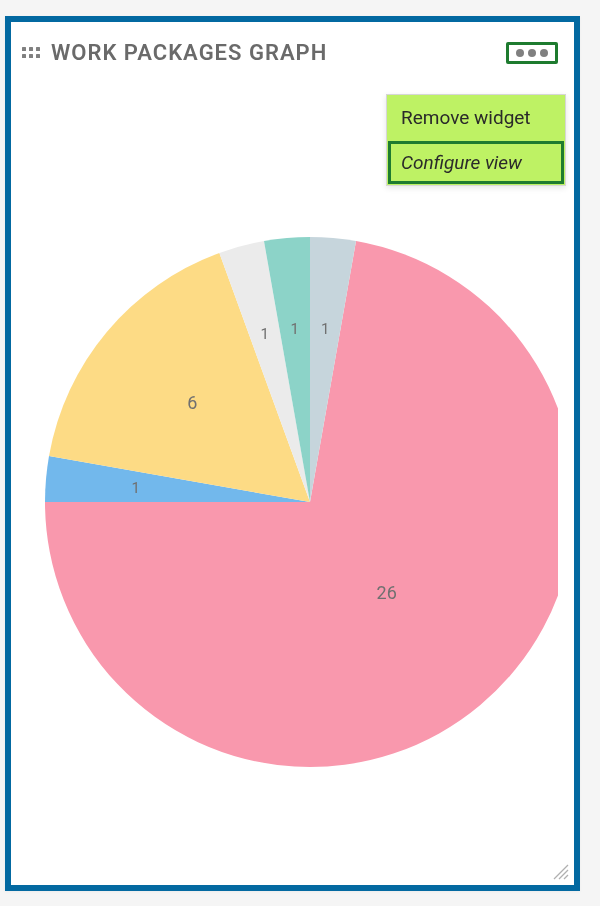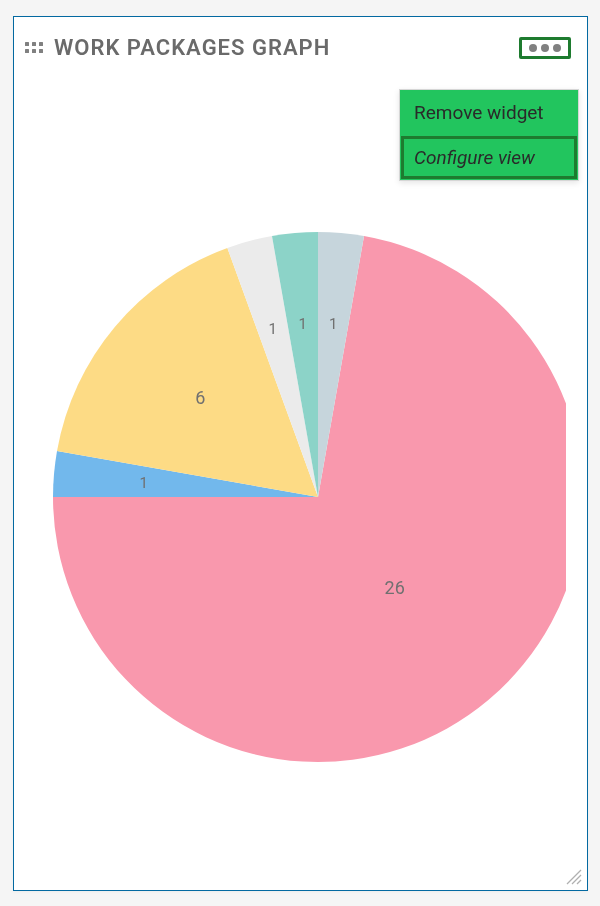--- a/index.html
+++ b/index.html
@@ -1,23 +1,23 @@
 <!DOCTYPE html>
 <html><head>
   <meta charset="utf-8">
   <style>
     * { box-sizing: border-box; margin: 0; padding: 0; }
     body { font-family: -apple-system, BlinkMacSystemFont, "Segoe UI", Roboto, sans-serif; background: #f5f5f5; }
     .page { width: 600px; height: 906px; position: relative; }
     .widget {
       position: absolute;
-      left: 13px; top: 16px;
+      left: 5px; top: 16px;
       width: 575px; height: 875px;
       background: #fff;
-      border: 1px solid #0369a1;
+      border: 6px solid #0369a1;
       box-shadow: 0 1px 3px rgba(0,0,0,0.04);
     }
     .widget-header {
       display: flex;
       align-items: center;
       padding: 18px 16px 10px 10px;
     }
     .drag-handle {
       width: 20px;
       display: flex;
@@ -49,21 +49,21 @@
       gap: 4px;
     }
     .kebab span {
       width: 8px; height: 8px;
       background: #808080;
       border-radius: 50%;
     }
     .dropdown {
       position: absolute;
       top: 72px; right: 8px;
-      background: #22c55e;
+      background: #bef264;
       border: 1px solid #d6d6d6;
       box-shadow: 0 2px 6px rgba(0,0,0,0.1);
       width: 180px;
     }
     .dropdown-item {
       padding: 11px 14px;
       font-size: 19px;
       color: #2a2a2a;
       cursor: pointer;
     }

